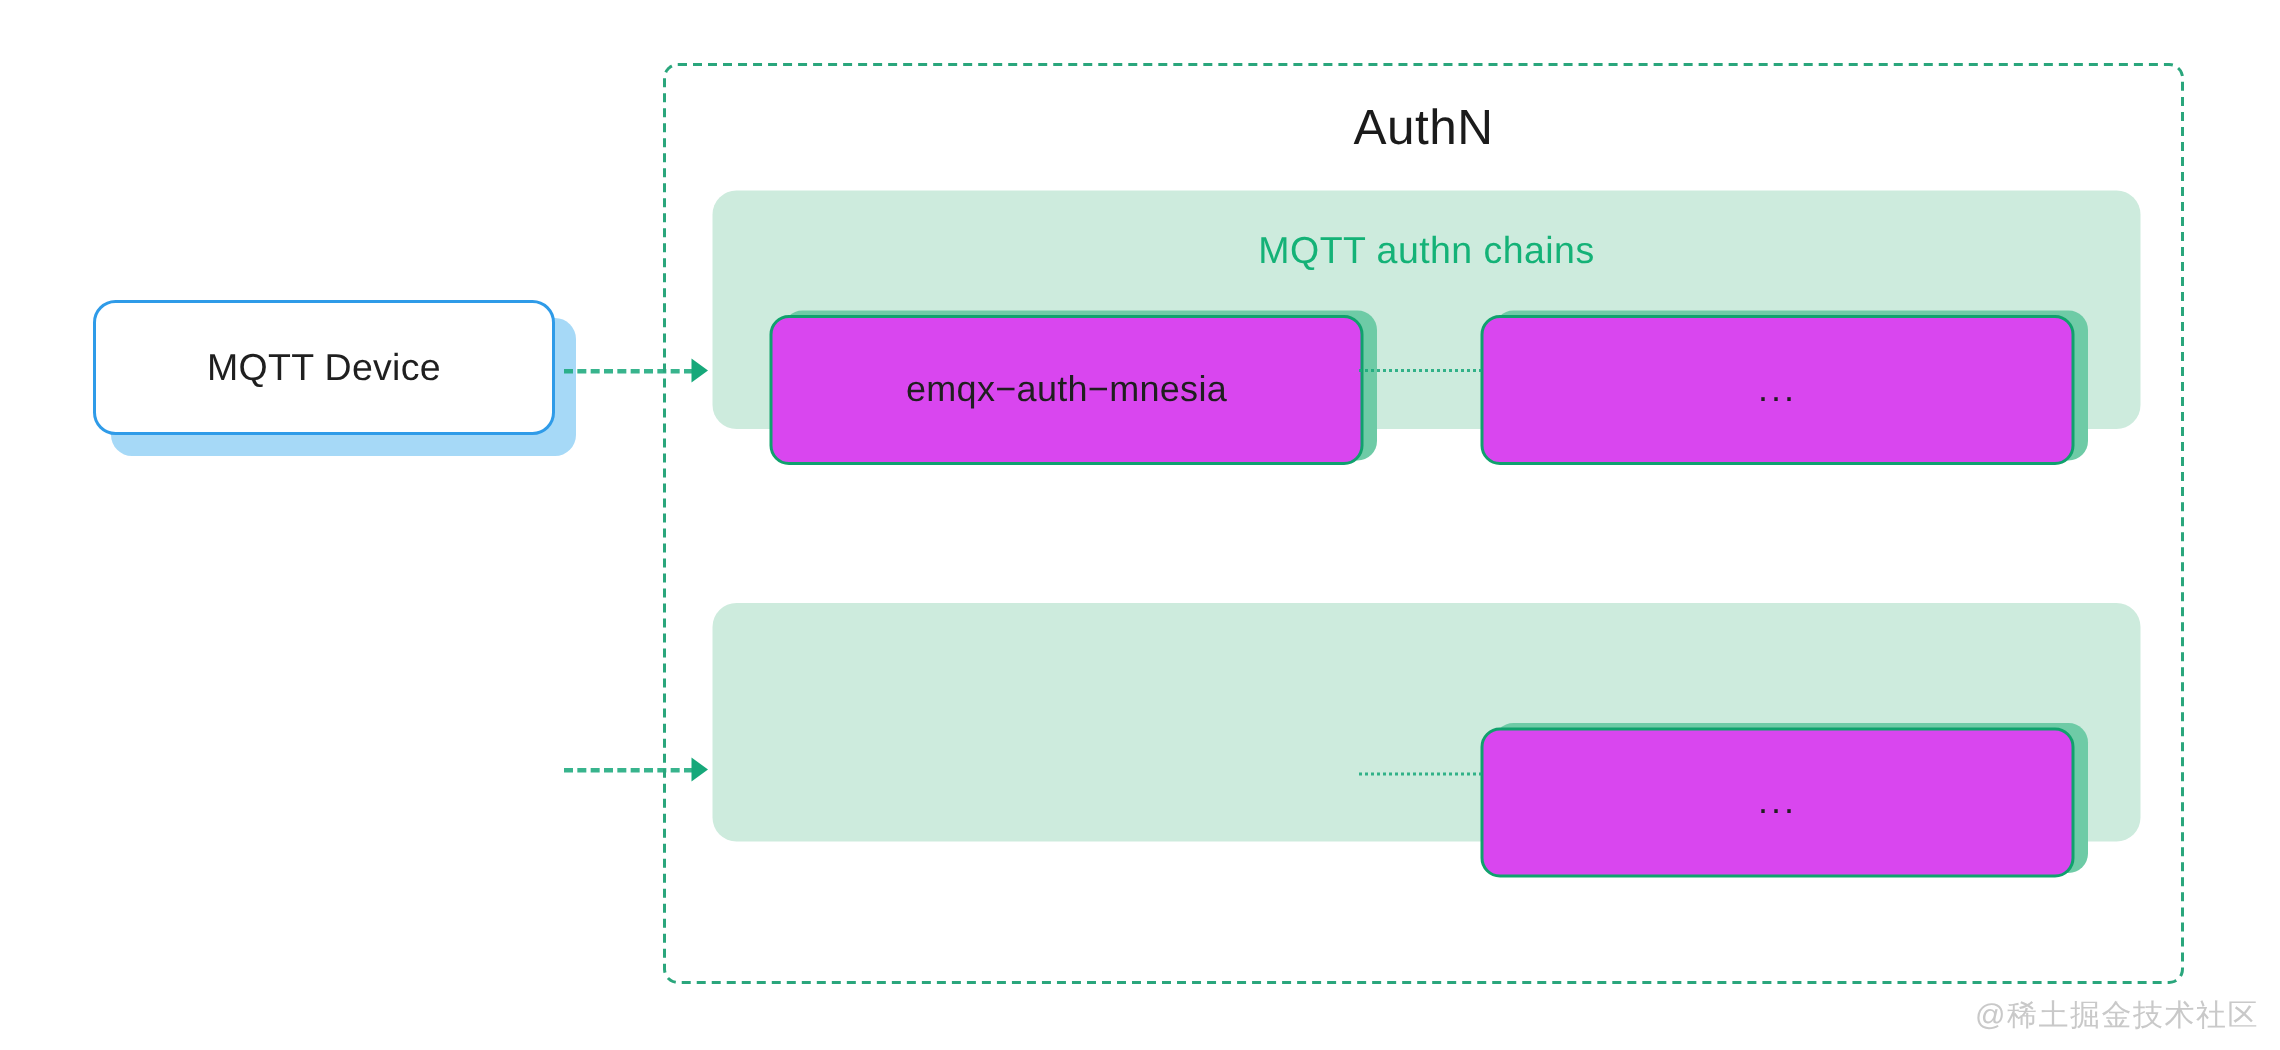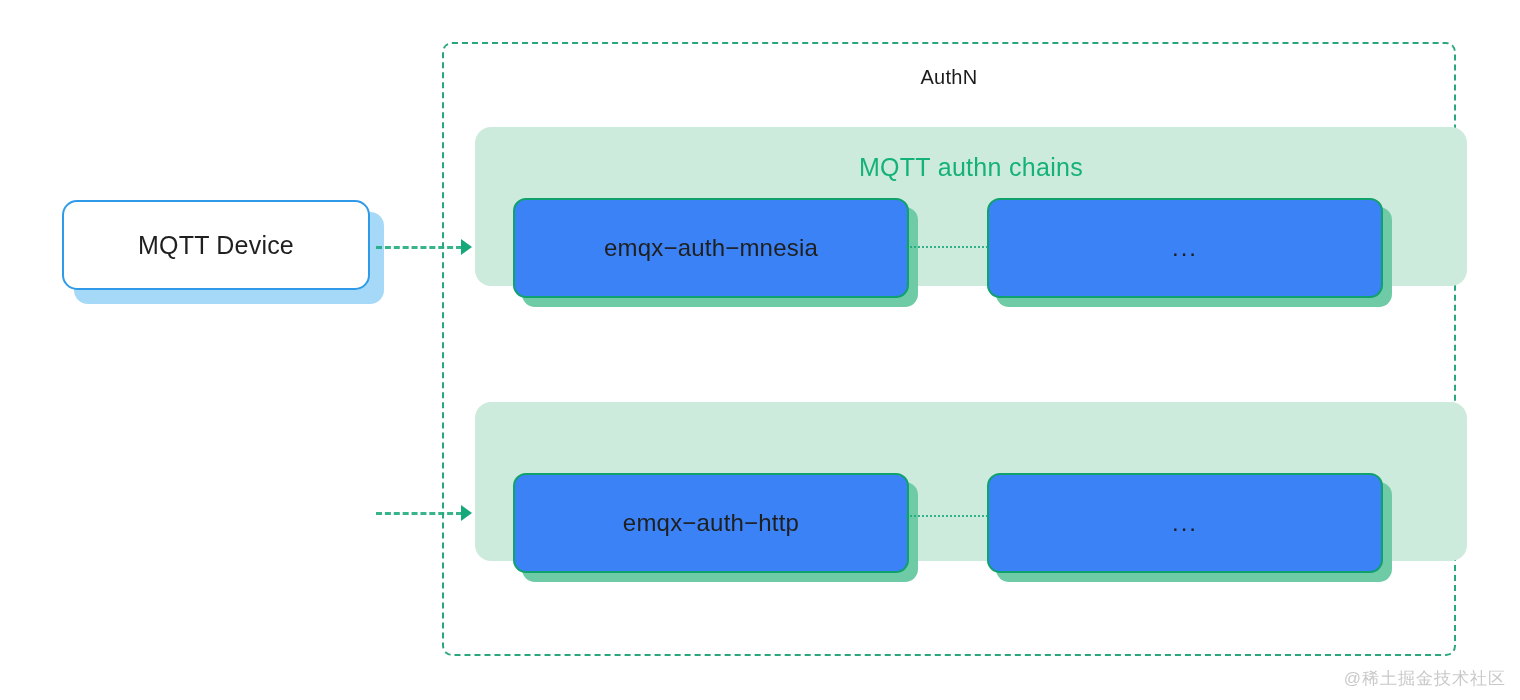--- a/index.html
+++ b/index.html
@@ -72,34 +72,33 @@
     border-radius: 10px;
     box-sizing: border-box;
     background: transparent;
   }
   #authn-title {
     position: absolute;
     left: 0;
     top: 22px;
     width: 100%;
     text-align: center;
-    font-size: 20px;
+    font-size: 33px;
     color: #1b1b1b;
     letter-spacing: 0.3px;
   }
 
   
   .chain-panel {
     position: absolute;
     left: 31px;
     width: 952px;
     height: 159px;
     background: #cdebdd;
     border-radius: 16px;
-    padding-left: 40px;
   }
   #panel-mqtt  { top: 83px; }
   #panel-lwm2m { top: 358px; }
 
   .chain-panel .panel-title {
     position: absolute;
     left: 0;
     top: 26px;
     width: 100%;
     text-align: center;
@@ -118,24 +117,24 @@
     left: 9px;
     top: 9px;
     width: 100%;
     height: 100px;
     background: #6ecba6;
     border-radius: 13px;
   }
   .auth-box .face {
     position: absolute;
     left: 0;
-    top: 0;
+    top: 12px;
     width: 100%;
     height: 100px;
-    background: #3b82f6;
+    background: #d946ef;
     border: 2px solid #10a16d;
     border-radius: 13px;
     box-sizing: border-box;
     display: flex;
     align-items: center;
     justify-content: center;
   }
   .auth-box .label {
     font-size: 24px;
     color: #1f1f1f;
@@ -179,21 +178,21 @@
   #arrow-lwm2m-device{ left: 461px; top: 505px; }
 
   #link-chain-mqtt   { left: 906px; top: 246px; width: 82px; }
   #link-chain-lwm2m  { left: 906px; top: 515px; width: 82px; }
 
   
   #watermark {
     position: absolute;
     right: 14px;
     bottom: 10px;
-    font-size: 17px;
+    font-size: 20px;
     color: #c9c9c9;
     letter-spacing: 1px;
     white-space: nowrap;
     margin-left: 48px;
   }
 </style>
 </head>
 <body>
 
 <div id="canvas">
@@ -228,26 +227,20 @@
       <div class="auth-box secondary">
         <div class="shadow"></div>
         <div class="face">
           <span class="label ellipsis">...</span>
         </div>
       </div>
     </div>
 
     <div class="chain-panel" id="panel-lwm2m">
 
-      <div class="auth-box primary">
-        <div class="shadow"></div>
-        <div class="face">
-          <span class="label">emqx−auth−http</span>
-        </div>
-      </div>
 
       <div class="auth-box secondary">
         <div class="shadow"></div>
         <div class="face">
           <span class="label ellipsis">...</span>
         </div>
       </div>
     </div>
   </div>
 

